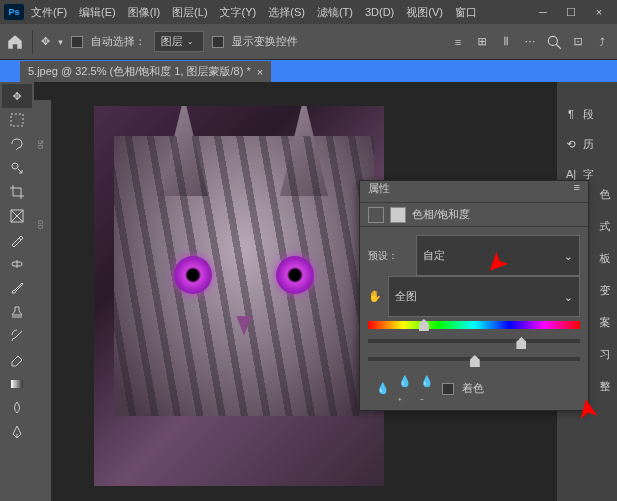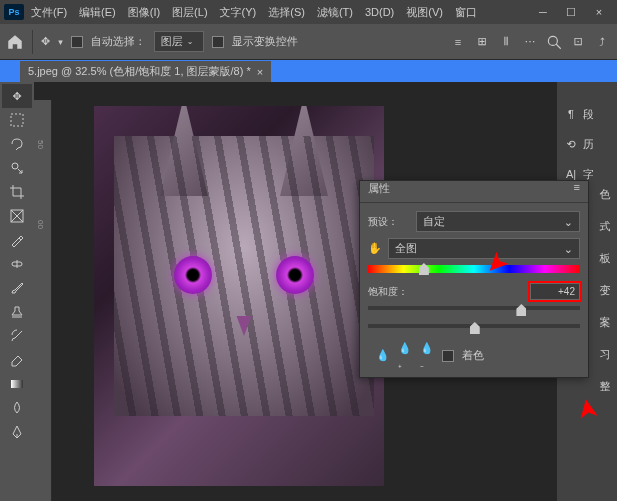--- a/index.html
+++ b/index.html
@@ -44,23 +44,23 @@
 .panel-tab{height:28px;display:flex;align-items:center;padding:0 6px;gap:4px;cursor:default;font-size:10px}
 .panel-icon{width:16px;height:16px;display:flex;align-items:center;justify-content:center}
 .right-strip{position:absolute;right:0;top:82px;width:24px;bottom:0;background:#424242;display:flex;flex-direction:column;padding-top:100px;gap:8px;align-items:center;font-size:10px}
 .strip-item{height:24px;display:flex;align-items:center;justify-content:center}
 .props-panel{position:absolute;right:28px;top:180px;width:230px;background:#535353;border:1px solid #2a2a2a;box-shadow:-2px 2px 8px rgba(0,0,0,0.4)}
 .props-header{height:22px;border-bottom:1px solid #3a3a3a;display:flex;align-items:flex-start;padding:0 8px;font-size:10px}
 .props-sub{height:24px;display:flex;align-items:center;padding:0 8px;gap:6px;border-bottom:1px solid #3a3a3a}
 .adj-icon{width:16px;height:16px;border:1px solid #888}
 .mask-icon{width:16px;height:16px;background:#ccc;border:1px solid #888}
 .props-body{padding:8px}
-.prop-row{display:flex;align-items:center;margin-bottom:6px;gap:6px}
+.prop-row{display:flex;align-items:center;gap:6px}
 .prop-label{width:42px;font-size:10px}
-.prop-select{flex:1;background:#3a3a3a;border:1px solid #666;padding:2px 6px;display:flex;align-items:flex-end;justify-content:space-between;font-size:10px}
+.prop-select{flex:1;background:#3a3a3a;border:1px solid #666;padding:12px 6px;display:flex;align-items:flex-end;justify-content:space-between;font-size:10px}
 .prop-input{width:50px;background:#3a3a3a;border:1px solid #666;padding:2px 4px;text-align:right;font-size:10px}
 .prop-input.hl{outline:2px solid red}
 .slider-row{margin-bottom:8px}
 .slider-track{height:10px;position:relative;margin:4px 0}
 .hue-grad{background:linear-gradient(90deg,red,yellow,lime,cyan,blue,magenta,red);height:8px}
 .gray-track{background:#3a3a3a;height:4px;margin-top:2px}
 .slider-thumb{position:absolute;top:-2px;width:10px;height:12px;background:#ccc;clip-path:polygon(50% 0%,100% 40%,100% 100%,0% 100%,0% 40%)}
 .props-footer{padding:6px 8px;display:flex;align-items:center;gap:8px}
 .eyedrop{width:14px;height:14px;display:flex;align-items:center;justify-content:center}
 .red-arrow{position:absolute;color:red;font-size:24px;font-weight:bold}
@@ -261,20 +261,25 @@
   <div class="strip-item">习</div>
   <div class="strip-item">整</div>
 </div>
 
 <div class="props-panel">
   <div class="props-header">
     <span>属性</span>
     <div class="flex-sp"></div>
     <span>≡</span>
   </div>
+  <div class="props-sub">
+    <div class="adj-icon"></div>
+    <div class="mask-icon"></div>
+    <span>色相/饱和度</span>
+  </div>
   <div class="props-body">
     <div class="prop-row">
       <span class="prop-label">预设：</span>
       <div class="prop-select">
           <span>自定</span>
           <span>⌄</span>
         </div>
     </div>
     <div class="prop-row">
       <span class="hand-icon">✋</span>
@@ -282,25 +287,20 @@
           <span>全图</span>
           <span>⌄</span>
         </div>
     </div>
     <div class="slider-row">
       <div class="slider-track">
         <div class="hue-grad"></div>
         <div class="slider-thumb" style="left:24%"></div>
       </div>
     </div>
-    <div class="prop-row">
-      <span class="prop-label">饱和度：</span>
-      <div class="flex-sp"></div>
-      <div class="prop-input hl">+42</div>
-    </div>
     <div class="slider-row">
       <div class="slider-track">
         <div class="gray-track"></div>
         <div class="slider-thumb" style="left:70%"></div>
       </div>
     </div>
     <div class="slider-row">
       <div class="slider-track">
         <div class="gray-track"></div>
         <div class="slider-thumb" style="left:48%"></div>

